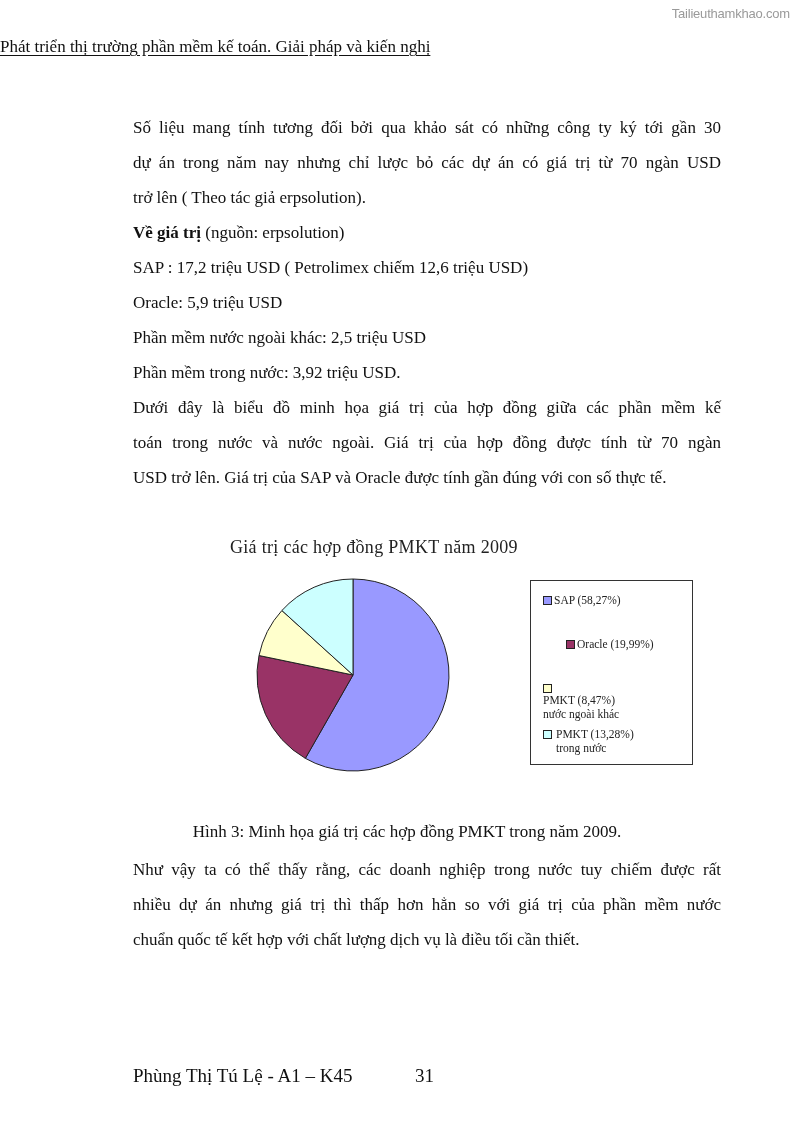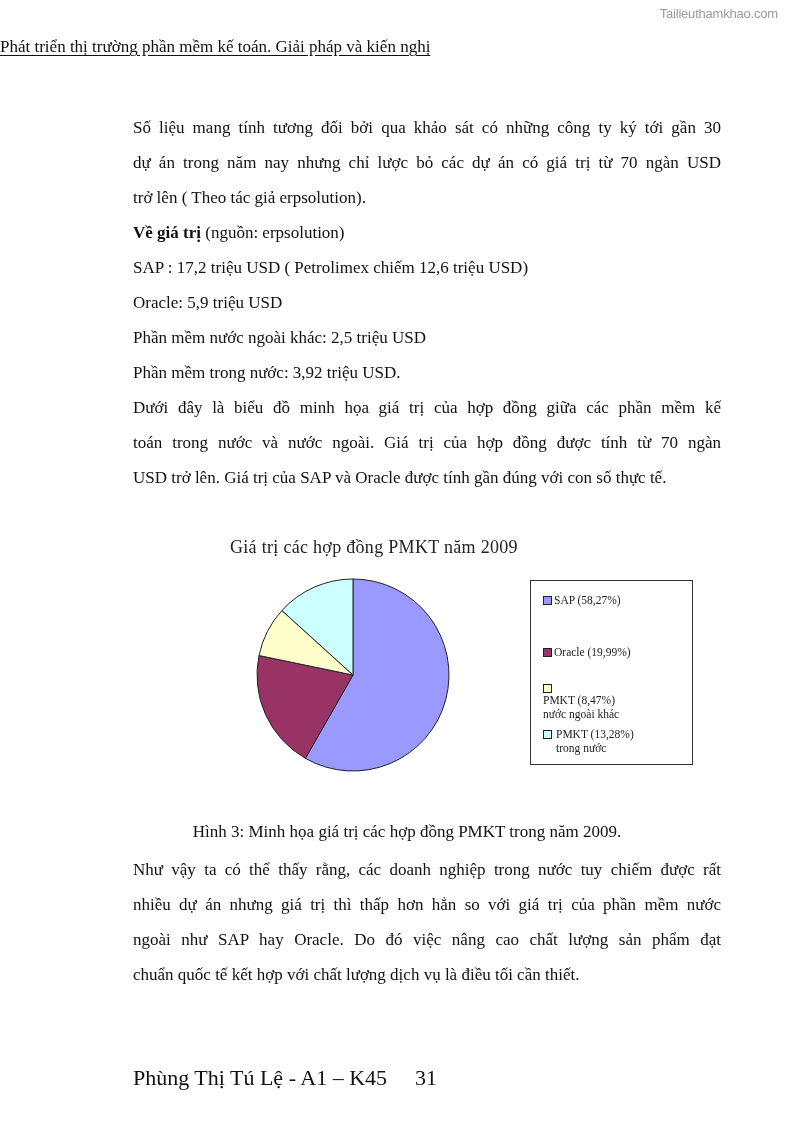--- a/index.html
+++ b/index.html
@@ -1,35 +1,35 @@
 <!DOCTYPE html>
 <html><head>
 <meta charset="utf-8">
 <style>
   html, body { margin: 0; padding: 0; background: #ffffff; }
   body { width: 794px; height: 1123px; position: relative; overflow: hidden;
          font-family: "Liberation Serif", "DejaVu Serif", serif; color: #111; }
-  .watermark { position: absolute; top: 6px; right: 16px; font-family: "Liberation Sans", sans-serif;
+  .watermark { position: absolute; top: 6px; right: 4px; font-family: "Liberation Sans", sans-serif;
                font-size: 13px; color: #9a9a9a; letter-spacing: -0.2px; }
   .header { position: absolute; top: 37px; left: 0; width: 794px; text-align: left;
             font-size: 17px; }
   .header span { text-decoration: underline; text-underline-offset: 3px; }
   .body-text { position: absolute; left: 133px; width: 588px; font-size: 17px; line-height: 35px; }
   .p { margin: 0; }
   .justify { text-align: justify; text-align-last: left; }
   .plain { white-space: nowrap; }
   .chart-title { position: absolute; top: 537px; left: 230px; font-size: 18px; letter-spacing: 0.3px; color: #222; }
   .pie { position: absolute; left: 255px; top: 577px; }
   .legend { position: absolute; left: 530px; top: 580px; width: 163px; height: 185px;
             border: 1px solid #333; font-size: 11.5px; color: #222; box-sizing: border-box; }
   .leg-item { position: absolute; left: 12px; display: flex; align-items: flex-start; }
   .swatch { width: 7px; height: 7px; border: 1px solid #222; margin-top: 3px; margin-right: 2px; flex: none; }
   .leg-label { line-height: 14px; font-family: Liberation Serif, serif; }
   .caption { position: absolute; top: 822px; left: 0; width: 794px; text-align: center; font-size: 17px; padding-left: 20px; box-sizing: border-box; }
-  .footer { position: absolute; top: 1065px; left: 133px; font-size: 22px; }
+  .footer { position: absolute; top: 1065px; left: 133px; font-size: 19px; }
   .footer .page { position: absolute; left: 282px; top: 0; }
 </style>
 </head>
 <body>
 
 <div class="watermark">Tailieuthamkhao.com</div>
 
 <div class="header">
   <span>Phát triển thị trường phần mềm kế toán. Giải pháp và kiến nghị</span>
 </div>
@@ -59,21 +59,21 @@
       <path d="M98,98 L4.00,78.52 A96,96 0 0 1 26.88,33.52 Z" fill="#ffffcc" stroke="#222" stroke-width="1"></path>
       <path d="M98,98 L26.88,33.52 A96,96 0 0 1 98.00,2.00 Z" fill="#ccffff" stroke="#222" stroke-width="1"></path>
     </g>
 </svg>
 
 <div class="legend">
   <div class="leg-item" style="top:12px;">
     <span class="swatch" style="background: rgb(153, 153, 255);"></span>
     <span class="leg-label">SAP (58,27%)</span>
   </div>
-  <div class="leg-item" style="top:64px;">
+  <div class="leg-item" style="top:56px;margin-left:23px;">
     <span class="swatch" style="background: rgb(153, 51, 102);"></span>
     <span class="leg-label">Oracle (19,99%)</span>
   </div>
   <div class="leg-item" style="top:97px;flex-direction:column;">
     <span class="swatch" style="margin-top: 6px; margin-right: 6px; background: rgb(255, 255, 204);"></span>
     <span class="leg-label">
       <span>PMKT (8,47%)</span><br>
       <span>nước ngoài khác</span>
     </span>
   </div>
@@ -84,20 +84,19 @@
       <span>trong nước</span>
     </span>
   </div>
 </div>
 
 <div class="caption">Hình 3: Minh họa giá trị các hợp đồng PMKT trong năm 2009.</div>
 
 <div class="body-text" style="top:852px;">
   <p class="p" style="text-align: justify; text-align-last: justify;">Như vậy ta có thể thấy rằng, các doanh nghiệp trong nước tuy chiếm được rất</p>
   <p class="p" style="text-align: justify; text-align-last: justify;">nhiều dự án nhưng giá trị thì thấp hơn hẳn so với giá trị của phần mềm nước</p>
-  <p class="p" style="text-align: justify; text-align-last: justify;">ngoài như SAP hay Oracle. Do đó việc nâng cao chất lượng sản phẩm đạt</p>
   <p class="p plain">chuẩn quốc tế kết hợp với chất lượng dịch vụ là điều tối cần thiết.</p>
 </div>
 
 <div class="footer">
   <span>Phùng Thị Tú Lệ - A1 – K45</span>
   <span class="page">31</span>
 </div>
 
 </body></html>

